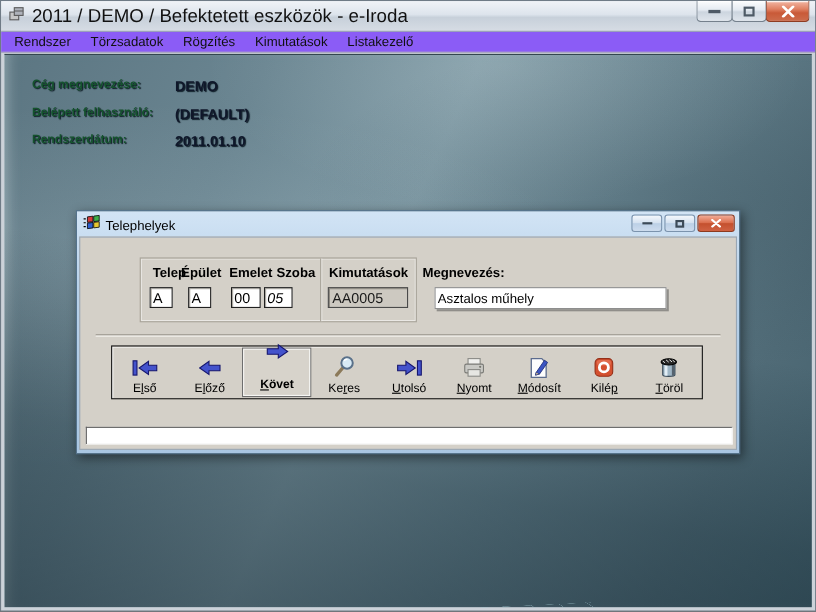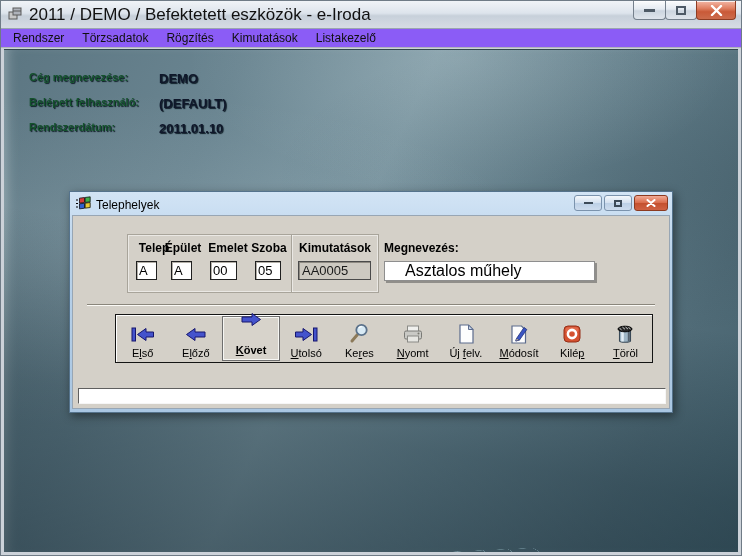--- a/index.html
+++ b/index.html
@@ -82,29 +82,29 @@
   .fld-input { position:absolute; top:26px; height:19px; border:1px solid #202020;
     background:#fff; font-family:"Liberation Sans",sans-serif; font-size:13px;
     padding:0 0 0 2px; box-shadow:inset 1px 1px 0 #b4b0a8; }
   .v-div { position:absolute; left:163px; top:0; bottom:0; width:1px; background:#a8a49a;
     box-shadow:1px 0 0 rgba(255,255,255,.5); }
   .code-field { position:absolute; left:170px; top:26px; width:73px; height:19px;
     background:#cdc9c1; border:1px solid #4a4a4a; box-shadow:inset 1px 1px 0 #8e8a82;
     font-size:13px; line-height:17px; padding-left:3px; color:#1a1a1a; }
 
   .meg-label { position:absolute; left:311px; top:25px; font-size:12px; font-weight:bold; color:#000; }
-  .meg-input { position:absolute; left:311px; top:45px; width:211px; height:20px;
+  .meg-input { position:absolute; left:322px; top:45px; width:211px; height:20px;
     border:1px solid #8e8e8e; background:#fff; font-family:"Liberation Sans",sans-serif;
-    font-size:16px; padding-left:20px; box-shadow:2px 2px 0 rgba(75,75,75,.5); }
+    font-size:12px; padding-left:2px; box-shadow:2px 2px 0 rgba(75,75,75,.5); }
 
   .h-sep { position:absolute; left:14px; right:14px; top:88px; height:2px;
     border-top:1px solid #8a867c; border-bottom:1px solid #fbfaf6; }
 
   
-  .toolbar { position:absolute; left:42px; top:98px; width:538px; height:49px;
+  .toolbar { position:absolute; left:28px; top:98px; width:538px; height:49px;
     border:1px solid #141414; background:#d4d0c8; box-shadow:inset 1px 1px 0 #fff;
     display:flex; align-items:stretch; }
   .tb-btn { flex:1; display:flex; flex-direction:column; align-items:center;
     justify-content:flex-end; padding-bottom:2px; cursor:default; }
   .tb-icon { height:26px; display:flex; align-items:center; justify-content:center; }
   .tb-label { font-size:11px; color:#000; white-space:nowrap; line-height:13px; }
   .tb-label .u { text-decoration:underline; }
   .tb-btn.focused { border:1px solid #f6f6f3; box-shadow:0 0 0 1px #6e6e6e; margin:2px 1px; background:#d7d3cb;gap:16px; }
   .tb-btn.focused .tb-label { font-weight:bold; }
 
@@ -198,21 +198,21 @@
 
       <div class="fld-group">
         <span class="fld-head" style="left:0;  width:52px;">Telep</span>
         <span class="fld-head" style="left:34px; width:42px;">Épület</span>
         <span class="fld-head" style="left:76px; width:48px;">Emelet</span>
         <span class="fld-head" style="left:121px; width:40px;">Szoba</span>
 
         <input class="fld-input" style="left: 8px; width: 21px;" value="A">
         <input class="fld-input" style="left: 43px; width: 21px;" value="A">
         <input class="fld-input" style="left: 82px; width: 27px;" value="00">
-        <input class="fld-input" style="left: 127px; width: 26px;" value="05">
+        <input class="fld-input" style="left: 112px; width: 26px; font-style: italic;" value="05">
 
         <div class="v-div"></div>
         <span class="fld-head" style="left:166px; width:82px;">Kimutatások</span>
         <div class="code-field">AA0005</div>
       </div>
 
       <span class="meg-label">Megnevezés:</span>
       <input class="meg-input" value="Asztalos műhely" style="">
 
       <div class="h-sep"></div>
@@ -238,64 +238,55 @@
           <span class="tb-label"><span>E</span><span class="u">l</span><span>őző</span></span>
         </div>
 
         <div class="tb-btn focused">
           <span class="tb-icon">
             <svg width="26" height="17" viewBox="0 0 26 17">
               <polygon points="22.5,8.5 14,2.5 14,6 4,6 4,11 14,11 14,14.5" fill="#4453cc" stroke="#16166e"></polygon>
             </svg>
           </span>
           <span class="tb-label"><span></span><span class="u">K</span><span>övet</span></span>
-        </div>
-
-        <div class="tb-btn">
-          <span class="tb-icon">
-            <svg width="26" height="17" viewBox="0 0 26 17">
-              <polygon points="18.5,8.5 10,2.5 10,6 2.5,6 2.5,11 10,11 10,14.5" fill="#4453cc" stroke="#16166e"></polygon>
-              <rect x="20.5" y="2" width="3.5" height="13" fill="#4453cc" stroke="#16166e"></rect>
-            </svg>
-          </span>
-          <span class="tb-label"><span></span><span class="u">U</span><span>tolsó</span></span>
         </div>
 
         <div class="tb-btn">
           <span class="tb-icon">
             <svg width="22" height="22" viewBox="0 0 22 22">
               <line x1="9.5" y1="11.5" x2="4" y2="18" stroke="#8c7a5a" stroke-width="3" stroke-linecap="round"></line>
               <circle cx="13.5" cy="7" r="5.2" fill="#d8eaf5" stroke="#5a718a" stroke-width="1.8"></circle>
               <path d="M10.8,5 a3.4,3.4 0 0 1 3,-1.4" stroke="#fff" stroke-width="1.4" fill="none"></path>
             </svg>
           </span>
           <span class="tb-label"><span>Ke</span><span class="u">r</span><span>es</span></span>
+        </div>
+
+        <div class="tb-btn">
+          <span class="tb-icon">
+            <svg width="26" height="17" viewBox="0 0 26 17">
+              <polygon points="18.5,8.5 10,2.5 10,6 2.5,6 2.5,11 10,11 10,14.5" fill="#4453cc" stroke="#16166e"></polygon>
+              <rect x="20.5" y="2" width="3.5" height="13" fill="#4453cc" stroke="#16166e"></rect>
+            </svg>
+          </span>
+          <span class="tb-label"><span></span><span class="u">U</span><span>tolsó</span></span>
         </div>
 
         <div class="tb-btn">
           <span class="tb-icon">
             <svg width="24" height="22" viewBox="0 0 24 22">
               <rect x="6.5" y="3" width="11" height="6" fill="#f0f0ee" stroke="#8a8a86"></rect>
               <rect x="3.5" y="8" width="17" height="8" rx="1.5" fill="#c9c9c5" stroke="#7a7a76"></rect>
               <rect x="6.5" y="13" width="11" height="6" fill="#e6e6e2" stroke="#8a8a86"></rect>
               <circle cx="17.5" cy="10.5" r="1" fill="#77776f"></circle>
             </svg>
           </span>
           <span class="tb-label"><span></span><span class="u">N</span><span>yomt</span></span>
         </div>
 
-        <div class="tb-btn">
-          <span class="tb-icon">
-            <svg width="22" height="22" viewBox="0 0 22 22">
-              <path d="M5,2 h8.5 l4.5,4.5 V20 H5 Z" fill="#fdfdfd" stroke="#5c6c8e" stroke-width="1.2"></path>
-              <path d="M13.5,2 l4.5,4.5 h-4.5 Z" fill="#c9d6ea" stroke="#5c6c8e"></path>
-            </svg>
-          </span>
-          <span class="tb-label"><span>Új </span><span class="u">f</span><span>elv.</span></span>
-        </div>
 
         <div class="tb-btn">
           <span class="tb-icon">
             <svg width="22" height="22" viewBox="0 0 22 22">
               <path d="M4,3 h9.5 l4,4 V20 H4 Z" fill="#fdfdfd" stroke="#5c6c8e" stroke-width="1.2"></path>
               <polygon points="8.5,15.5 16,4.5 18.8,6.5 11.5,17 7.8,18" fill="#3b55c4" stroke="#20307a" stroke-width=".8"></polygon>
               <polygon points="7.8,18 8.5,15.5 11.5,17" fill="#f0d8a0" stroke="#20307a" stroke-width=".6"></polygon>
             </svg>
           </span>
           <span class="tb-label"><span></span><span class="u">M</span><span>ódosít</span></span>

